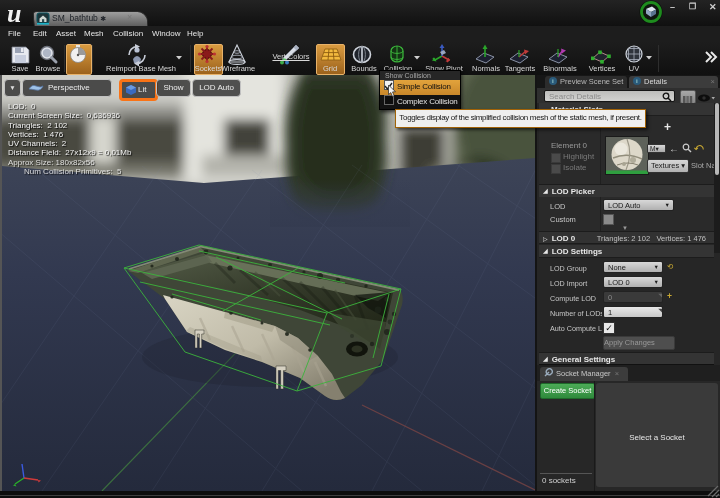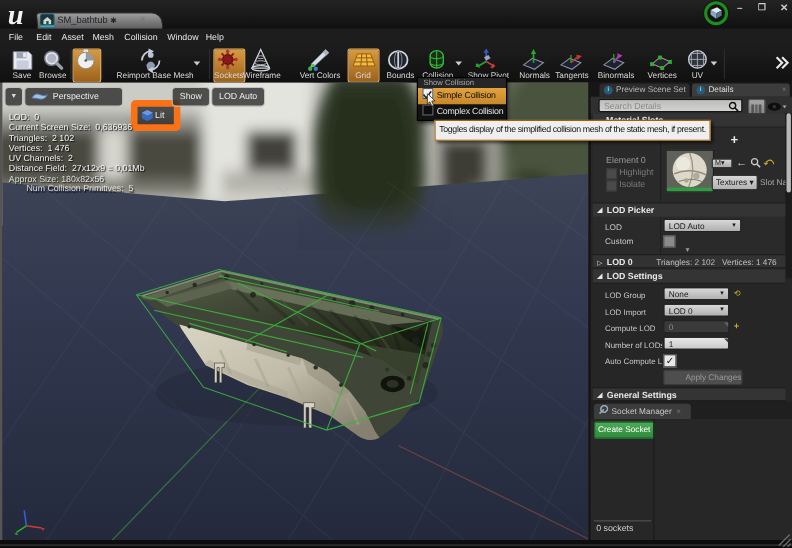--- a/index.html
+++ b/index.html
@@ -184,33 +184,33 @@
         <path d="M711,10 L716,15 L711,20"></path>
       </g>
     </svg>
 
     <div class="lbl abs" style="left:2px;top:22px;width:36px;">Save</div>
     <div class="lbl abs" style="left:30px;top:22px;width:36px;">Browse</div>
     <div class="lbl abs" style="left:60px;top:22px;width:36px;margin-top:48px;">Realtime</div>
     <div class="lbl abs" style="left:93px;top:22px;width:96px;text-align:center;">Reimport Base Mesh</div>
     <div class="lbl abs" style="left:190px;top:22px;width:36px;">Sockets</div>
     <div class="lbl abs" style="left:214px;top:22px;width:48px;">Wireframe</div>
-    <div class="lbl abs" style="left:263px;top:22px;width:56px;">Vert Colors</div>
+    <div class="lbl abs" style="left:263px;top:10px;width:56px;text-decoration:underline;">Vert Colors</div>
     <div class="lbl abs" style="left:312px;top:22px;width:36px;">Grid</div>
     <div class="lbl abs" style="left:342px;top:22px;width:44px;">Bounds</div>
     <div class="lbl abs" style="left:376px;top:22px;width:44px;">Collision</div>
     <div class="lbl abs" style="left:420px;top:22px;width:48px;">Show Pivot</div>
     <div class="lbl abs" style="left:464px;top:22px;width:44px;">Normals</div>
     <div class="lbl abs" style="left:498px;top:22px;width:44px;">Tangents</div>
     <div class="lbl abs" style="left:536px;top:22px;width:48px;">Binormals</div>
     <div class="lbl abs" style="left:580px;top:22px;width:44px;">Vertices</div>
     <div class="lbl abs" style="left:622px;top:22px;width:24px;">UV</div>
   </div>
 
-  <div class="abs" id="viewport" style="left:2px;top:75px;width:533px;height:416px;background:#404040;overflow:hidden;">
+  <div class="abs" id="viewport" style="left:2px;top:75px;width:533px;height:416px;background:#b91c1c;overflow:hidden;">
     <svg width="533" height="416" viewBox="0 0 533 416">
       <defs>
         <filter id="blur7" x="-20%" y="-20%" width="140%" height="140%">
             <feGaussianBlur stdDeviation="6"></feGaussianBlur>
           </filter>
         <linearGradient id="floorg" x1="0" y1="0" x2="0" y2="1">
           <stop offset="0" stop-color="#3d4457"></stop>
           <stop offset="0.35" stop-color="#323950"></stop>
           <stop offset="1" stop-color="#242a3c"></stop>
         </linearGradient>
@@ -387,21 +387,21 @@
         <path d="M36,405 L39,405.5 L36.5,407.5 Z" fill="#d03a3a" stroke="none"></path>
       </g>
     </svg>
     
     <div class="abs" style="left:2px;top:4px;width:15px;height:16px;background:rgba(42,42,42,.8);border:1px solid #c2c2c2;border-radius:4px;color:#ddd;font-size:6.5px;text-align:center;line-height:15px;">▼</div>
     <div class="abs" style="left:20px;top:4px;width:88px;height:16px;background:rgba(42,42,42,.8);border:1px solid #c2c2c2;border-radius:4px;color:#ececec;font-size:8px;line-height:15px;">
       <svg class="abs" style="left:4px;top:3px;" width="18" height="10" viewBox="0 0 18 10">
           <path d="M2,6 Q5,1 9,3 Q14,5 16,3 Q14,8 9,7 Q4,6 2,6 Z" fill="#9ec2e8" stroke="#5a7aa8" stroke-width="0.8"></path>
         </svg>
       <span style="margin-left:25px;">Perspective</span></div>
-    <div class="abs" style="left:117px;top:16px;width:33px;height:16px;background:rgba(42,42,42,.8);border:6px solid #f97316;border-radius:4px;color:#ececec;font-size:8px;line-height:15px;">
+    <div class="abs" style="left:117px;top:4px;width:33px;height:16px;background:rgba(42,42,42,.8);border:3px solid #f97316;border-radius:4px;color:#ececec;font-size:8px;line-height:15px;">
       <svg class="abs" style="left:4px;top:3px;" width="10" height="10" viewBox="0 0 10 10">
           <path d="M5,0 L10,2.5 L10,7.5 L5,10 L0,7.5 L0,2.5 Z" fill="#3a6ac0"></path>
           <path d="M5,0 L10,2.5 L5,5 L0,2.5 Z" fill="#6a9ae0"></path>
         </svg>
       <span style="margin-left:16px;">Lit</span></div>
     <div class="abs" style="left:154px;top:4px;width:33px;height:16px;background:rgba(42,42,42,.8);border:1px solid #c2c2c2;border-radius:4px;color:#ececec;font-size:8px;line-height:15px;text-align:center;">Show</div>
     <div class="abs" style="left:190px;top:4px;width:47px;height:16px;background:rgba(42,42,42,.8);border:1px solid #c2c2c2;border-radius:4px;color:#ececec;font-size:8px;line-height:15px;text-align:center;">LOD Auto</div>
     
     <div class="abs" style="left:6px;top:27px;width:260px;color:#f2f2f2;font-size:8px;line-height:9.3px;text-shadow:1px 1px 1px rgba(0,0,0,0.9);">
       LOD:&nbsp; 0<br>
@@ -496,32 +496,35 @@
     <div class="abs" style="left:130px;top:187px;color:#c8a832;font-size:7.5px;">⟲</div>
     <div class="abs" style="left:13px;top:204px;color:#c8c8c8;font-size:7.2px;width:52px;white-space:nowrap;overflow:hidden;">LOD Import</div>
     <div class="abs" style="left:66px;top:201px;width:60px;height:12px;background:linear-gradient(#d8d8d8,#b0b0b0);border:1px solid #222;border-radius:2px;color:#1a1a1a;font-size:7.5px;line-height:11px;padding-left:4px;box-sizing:border-box;">LOD 0<span style="float:right;margin-right:3px;font-size:5.5px;line-height:10px;">▼</span></div>
     <div class="abs" style="left:13px;top:219px;color:#c8c8c8;font-size:7.2px;width:52px;white-space:nowrap;overflow:hidden;">Compute LOD</div>
     <div class="abs" style="left:66px;top:216px;width:60px;height:12px;background:#3a3a3a;border:1px solid #222;border-radius:2px;color:#8a8a8a;font-size:7.5px;line-height:11px;padding-left:4px;box-sizing:border-box;">0<span style="float:right;margin-right:0;color:#666;font-size:5px;line-height:5px;margin-top:1px;">◥</span></div>
     <div class="abs" style="left:130px;top:216px;color:#c8a832;font-size:8.5px;font-weight:bold;">+</div>
     <div class="abs" style="left:13px;top:234px;color:#c8c8c8;font-size:7.2px;width:52px;white-space:nowrap;overflow:hidden;">Number of LODs</div>
     <div class="abs" style="left:66px;top:231px;width:60px;height:12px;background:linear-gradient(#e8e8e8,#c8c8c8);border:1px solid #222;border-radius:2px;color:#1a1a1a;font-size:7.5px;line-height:11px;padding-left:4px;box-sizing:border-box;">1<span style="float:right;margin-right:0;color:#444;font-size:5px;line-height:5px;margin-top:1px;">◥</span></div>
     <div class="abs" style="left:13px;top:249px;color:#c8c8c8;font-size:7.2px;width:52px;white-space:nowrap;overflow:hidden;">Auto Compute LI</div>
     <div class="abs" style="left:66px;top:247px;width:10px;height:10px;background:#e8e8e8;border:1px solid #333;color:#111;font-size:9px;line-height:10px;text-align:center;">✓</div>
-    <div class="abs" style="left:66px;top:261px;width:70px;height:12px;background:#4e4e4e;border:1px solid #3a3a3a;border-radius:2px;color:#999;font-size:7.5px;line-height:11px;text-align:right;">Apply Changes</div>
+    <div class="abs" style="left:66px;top:261px;width:70px;height:12px;background:#4e4e4e;border:1px solid #3a3a3a;border-radius:2px;color:#999;font-size:7.5px;line-height:11px;text-align:left;">Apply Changes</div>
 
     <div class="abs" style="left:2px;top:277px;width:175px;height:13px;background:#343434;border-top:1px solid #1c1c1c;border-bottom:1px solid #111;color:#e8e8e8;font-size:8px;font-weight:bold;line-height:13px;box-sizing:border-box;"><span style="margin-left:4px;font-size:6px;vertical-align:1px;">◢</span><span style="margin-left:4px;">General Settings</span></div>
 
     <div class="abs" style="left:0;top:290px;width:185px;height:126px;background:#1f1f1f;"></div>
     <div class="abs" style="left:3px;top:292px;width:88px;height:14px;background:#3c3c3c;border-radius:3px 3px 0 0;color:#c8c8c8;font-size:7.5px;line-height:14px;">
       <svg style="vertical-align:-1px;margin:0 3px 0 4px;" width="9" height="9" viewBox="0 0 9 9">
           <path d="M1,8 L5,4 M4,1 a3,3 0 0 1 4,4 L6.5,6.5 a3,3 0 0 1 -4,-4 Z" stroke="#9ab" stroke-width="1.4" fill="none"></path>
         </svg>Socket Manager <span style="color:#777;margin-left:2px;">×</span></div>
     <div class="abs" style="left:0;top:306px;width:185px;height:110px;background:#272727;"></div>
     <div class="abs" style="left:3px;top:308px;width:53px;height:14px;background:linear-gradient(#4cab57,#2f8a3c);border:1px solid #1e6a2a;border-radius:2px;color:#fff;font-size:7.5px;line-height:13px;text-align:center;">Create Socket</div>
     <div class="abs" style="left:57px;top:306px;width:1px;height:110px;background:#1a1a1a;"></div>
+    <div class="abs" style="left:59px;top:308px;width:122px;height:104px;background:#3a3a3a;border-radius:3px;color:#e8e8e8;font-size:8px;">
+      <div style="text-align:center;margin-top:50px;">Select a Socket</div>
+    </div>
     <div class="abs" style="left:3px;top:398px;width:52px;height:1px;background:#555;"></div>
     <div class="abs" style="left:5px;top:401px;color:#d0d0d0;font-size:8px;">0 sockets</div>
   </div>
 
   <div class="abs" style="left:0;top:491px;width:720px;height:7px;background:#0d0d0d;"></div>
   <div class="abs" style="left:0;top:495px;width:720px;height:1px;background:#3e3e3e;"></div>
   <svg class="abs" style="left:706px;top:484px;" width="14" height="14" viewBox="0 0 14 14">
     <g stroke="#6a6a6a" stroke-width="1.3">
         <path d="M12,2 L2,12"></path>
         <path d="M13,6 L6,13"></path>

